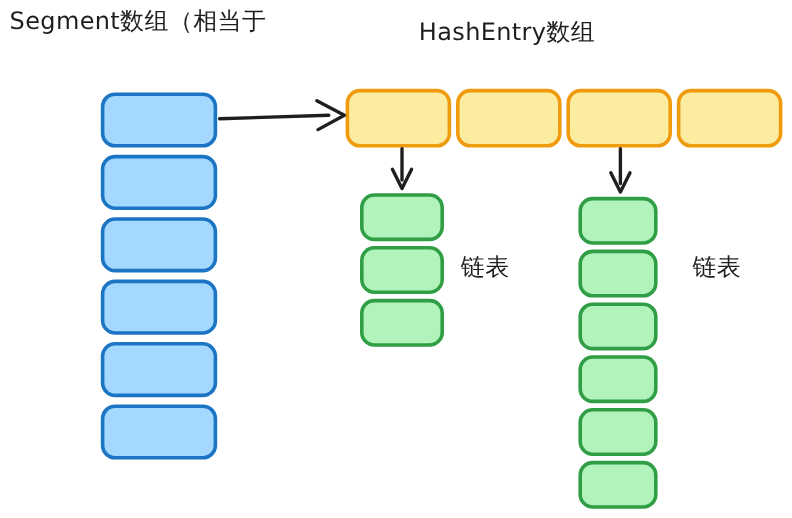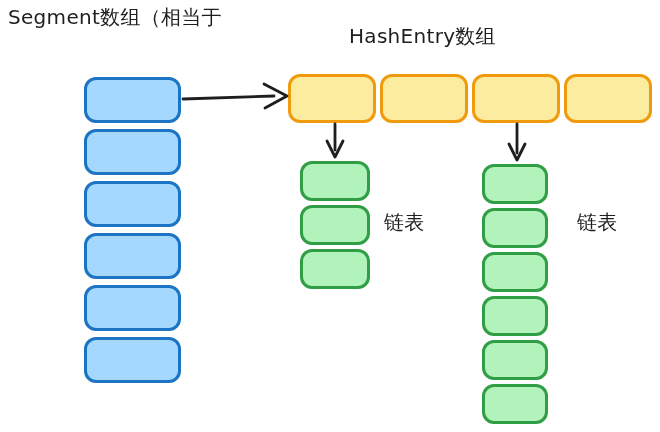--- a/index.html
+++ b/index.html
@@ -14,21 +14,21 @@
     color: var(--ink, #1e1e1e);
   }
   .label {
     position: absolute;
     font-size: 20px;
     line-height: 26px;
     white-space: nowrap;
     letter-spacing: 0.3px;
   }
   .title-segment   { left: 8px;   top: 4px;   }
-  .title-hashentry { left: 349px; top: 23px;  }
+  .title-hashentry { left: 349px; top: 13px;  }
   .list-label-1    { left: 384px; top: 209px; }
   .list-label-2    { left: 577px; top: 209px; }
 
   .col { position: absolute; display: flex; flex-direction: column; }
   .row { position: absolute; display: flex; flex-direction: row; }
 
   .segment-col { left: 84px;  top: 77px;  gap: 6px; }
   .segment-col .box { width: 97px; height: 46px; }
 
   .hashentry-row { left: 288px; top: 74px; gap: 4px; }

